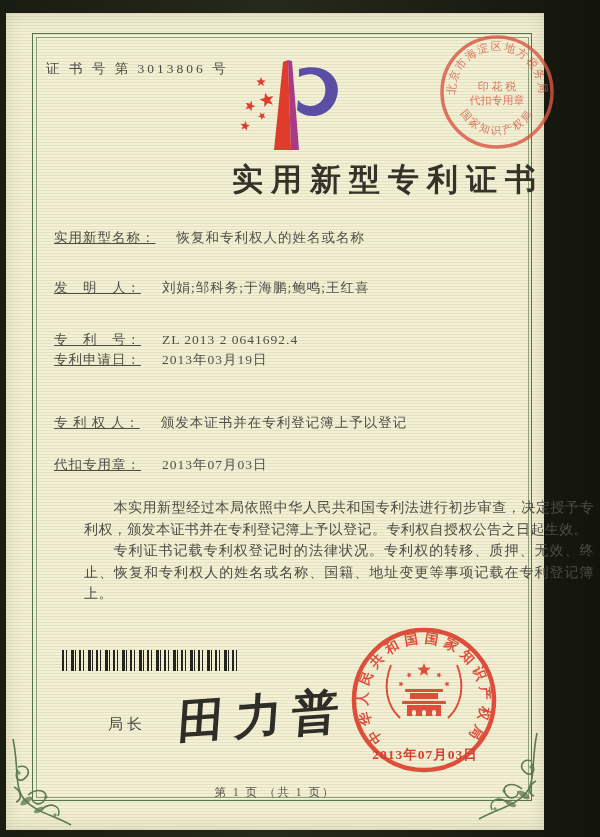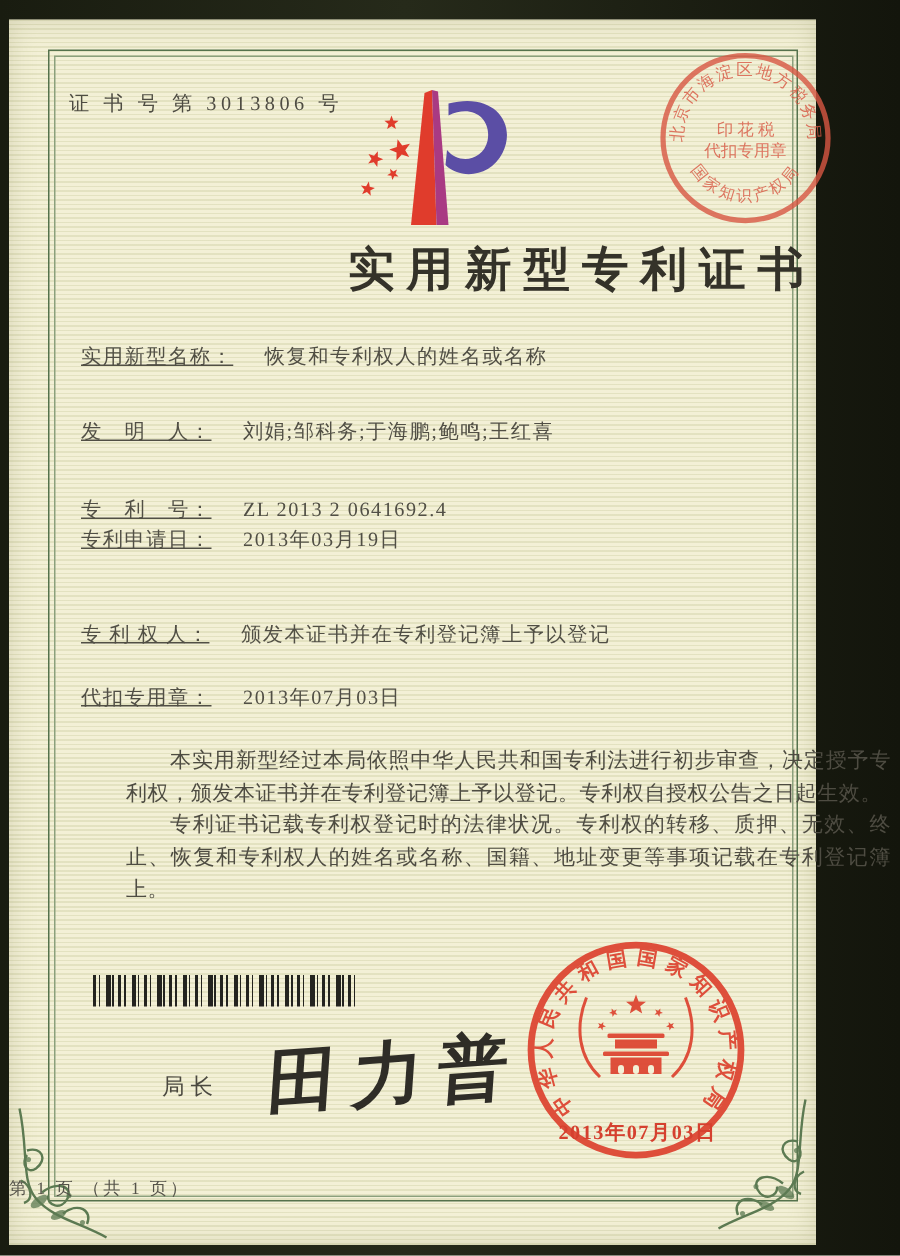--- a/index.html
+++ b/index.html
@@ -54,21 +54,21 @@
   .signature{
     position:absolute;left:172px;top:672px;font-size:47px;color:#2f2d27;
     letter-spacing:10px;transform:rotate(-4deg) skewX(-8deg);font-weight:bold;
   }
   .office-seal{position:absolute;left:343px;top:612px;width:150px;height:150px;opacity:.93;}
   .seal-date{
     position:absolute;left:333px;top:733px;width:172px;text-align:center;
     font-size:13.5px;color:#d5402f;font-weight:bold;letter-spacing:1px;
   }
   .footer{
-    position:absolute;left:0;top:772px;width:100%;
+    position:absolute;left:0;top:772px;width:100%;text-align:center;
     font-size:11.5px;color:#55534a;letter-spacing:2px;
   }
   .corner{position:absolute;width:64px;height:92px;}
   .corner.bl{left:3px;top:724px;}
   .corner.br{right:3px;top:718px;transform:scaleX(-1);}
   svg text{font-family:"Liberation Serif","DejaVu Serif",serif;}
 </style>
 </head>
 <body>
 

